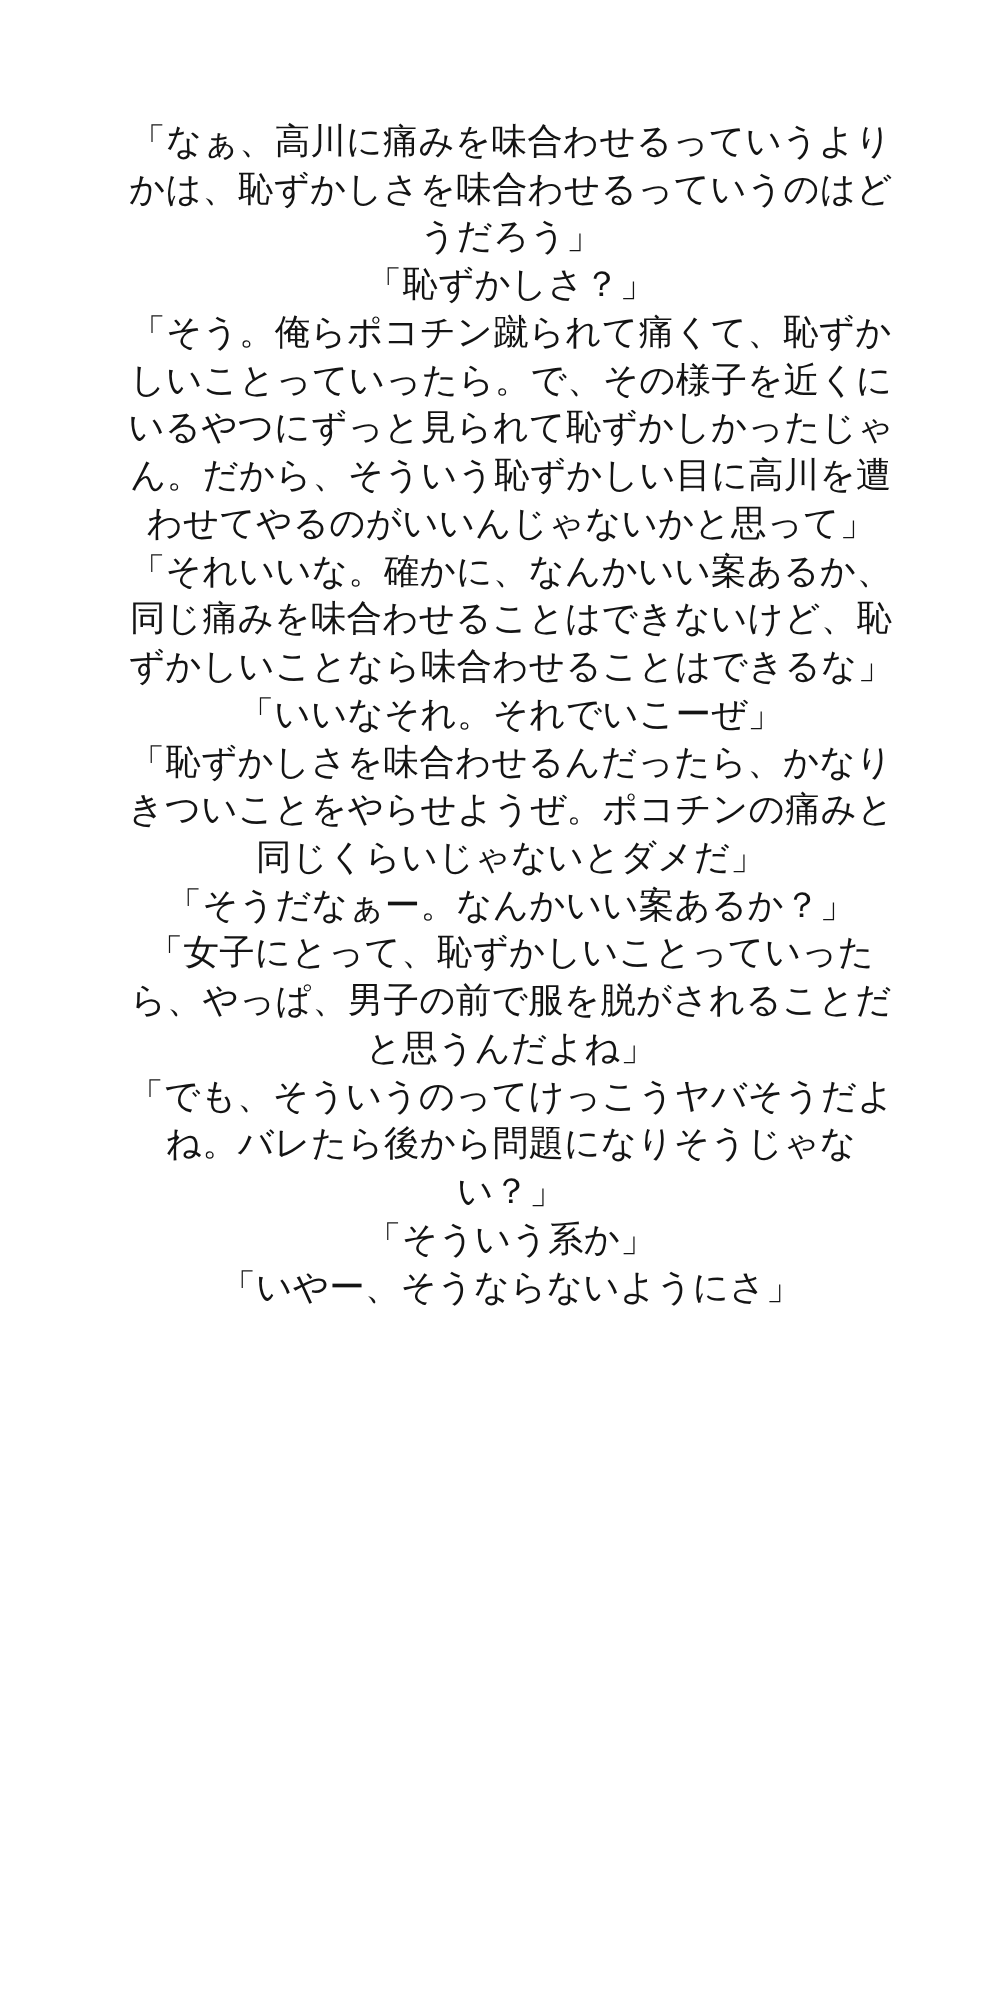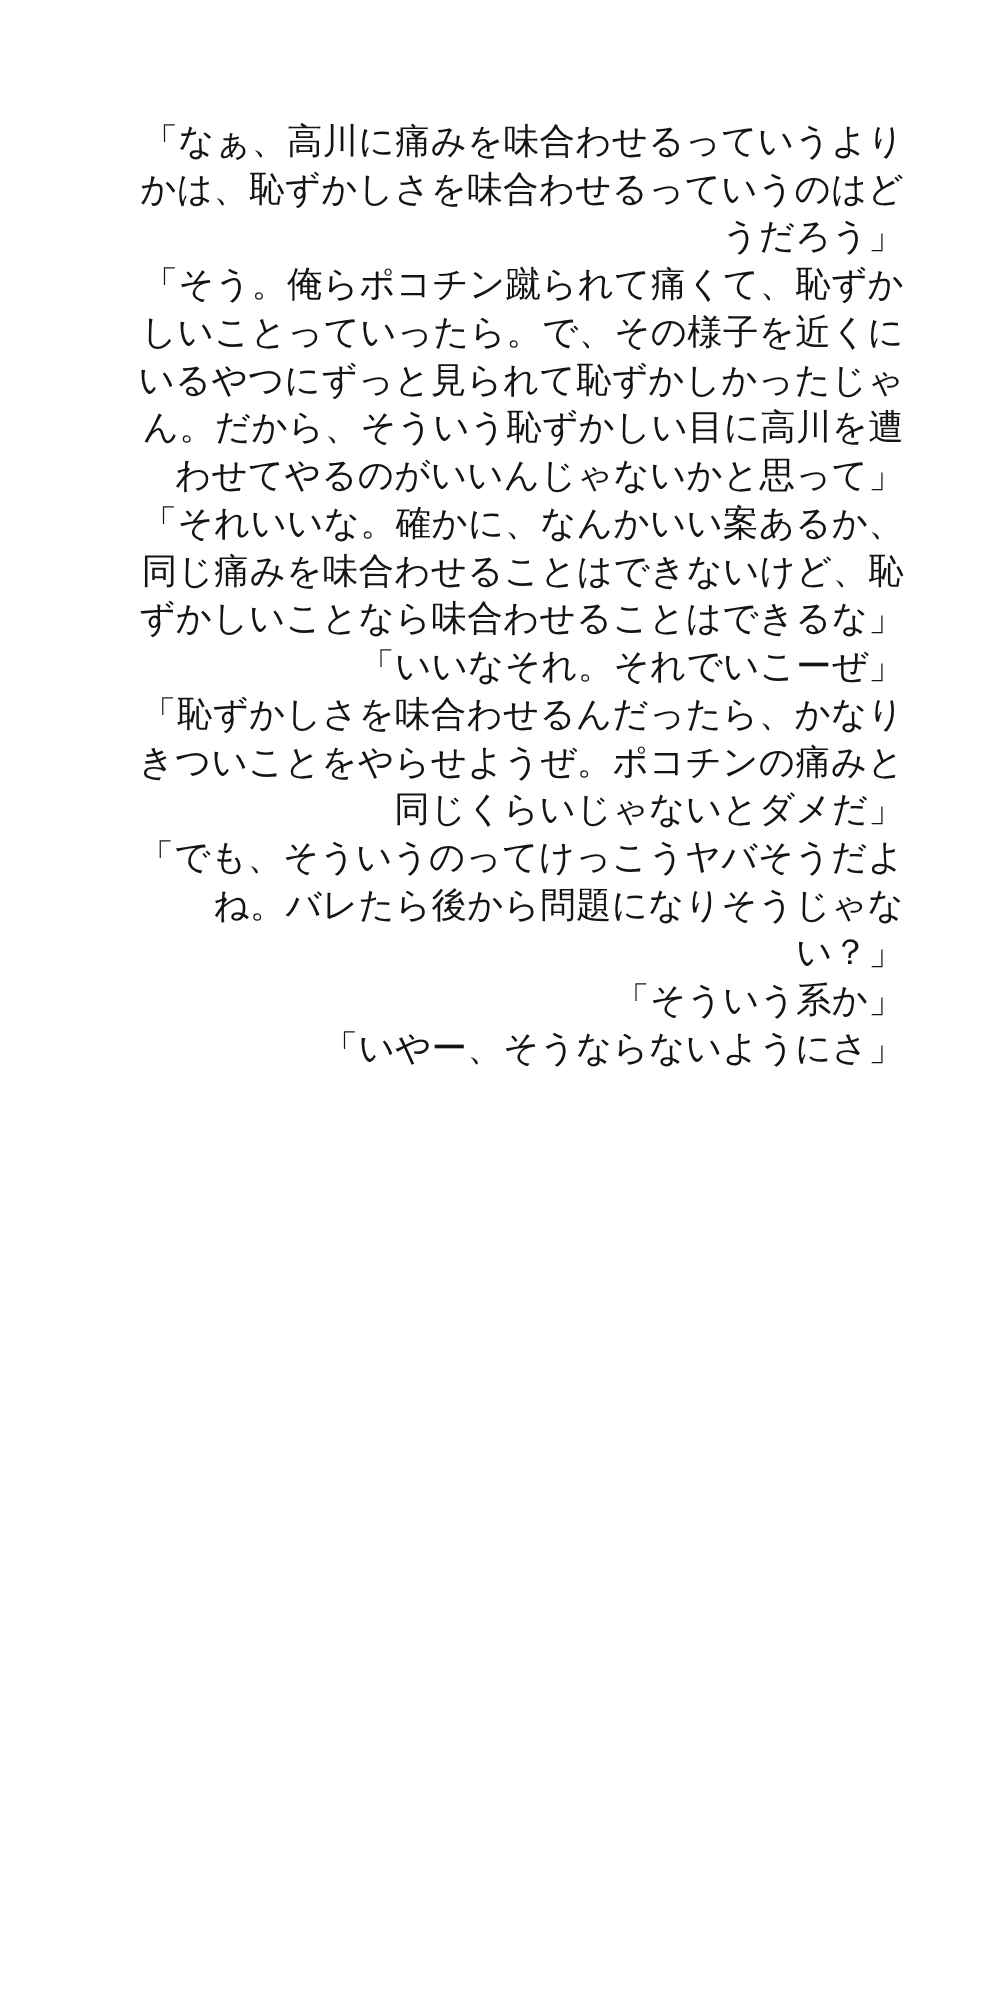--- a/index.html
+++ b/index.html
@@ -20,38 +20,41 @@
     box-sizing: border-box;
     padding: 118px 96px 0 118px;
     background: #ffffff;
   }
   .body-text {
     font-size: 35.5px;
     line-height: 1.345;
     letter-spacing: 0.2px;
     color: #141414;
     font-weight: 500;
-    text-align: right;
+    text-align: center;
   }
   .para {
     margin: 0;
     padding: 0;
     text-indent: 0;
     white-space: normal;
     word-break: break-all;
     overflow-wrap: anywhere;
   }
 </style>
 </head>
 <body>
 
 <div class="page">
   <div class="body-text">
     <p class="para">「なぁ、高川に痛みを味合わせるっていうよりかは、恥ずかしさを味合わせるっていうのはどうだろう」</p>
+    <p class="para">「恥ずかしさ？」</p>
     <p class="para">「そう。俺らポコチン蹴られて痛くて、恥ずかしいことっていったら。で、その様子を近くにいるやつにずっと見られて恥ずかしかったじゃん。だから、そういう恥ずかしい目に高川を遭わせてやるのがいいんじゃないかと思って」</p>
     <p class="para">「それいいな。確かに、なんかいい案あるか、同じ痛みを味合わせることはできないけど、恥ずかしいことなら味合わせることはできるな」</p>
     <p class="para">「いいなそれ。それでいこーぜ」</p>
     <p class="para">「恥ずかしさを味合わせるんだったら、かなりきついことをやらせようぜ。ポコチンの痛みと同じくらいじゃないとダメだ」</p>
+    <p class="para">「そうだなぁー。なんかいい案あるか？」</p>
+    <p class="para">「女子にとって、恥ずかしいことっていったら、やっぱ、男子の前で服を脱がされることだと思うんだよね」</p>
     <p class="para">「でも、そういうのってけっこうヤバそうだよね。バレたら後から問題になりそうじゃない？」</p>
     <p class="para">「そういう系か」</p>
     <p class="para">「いやー、そうならないようにさ」</p>
   </div>
 </div>
 
 </body></html>

